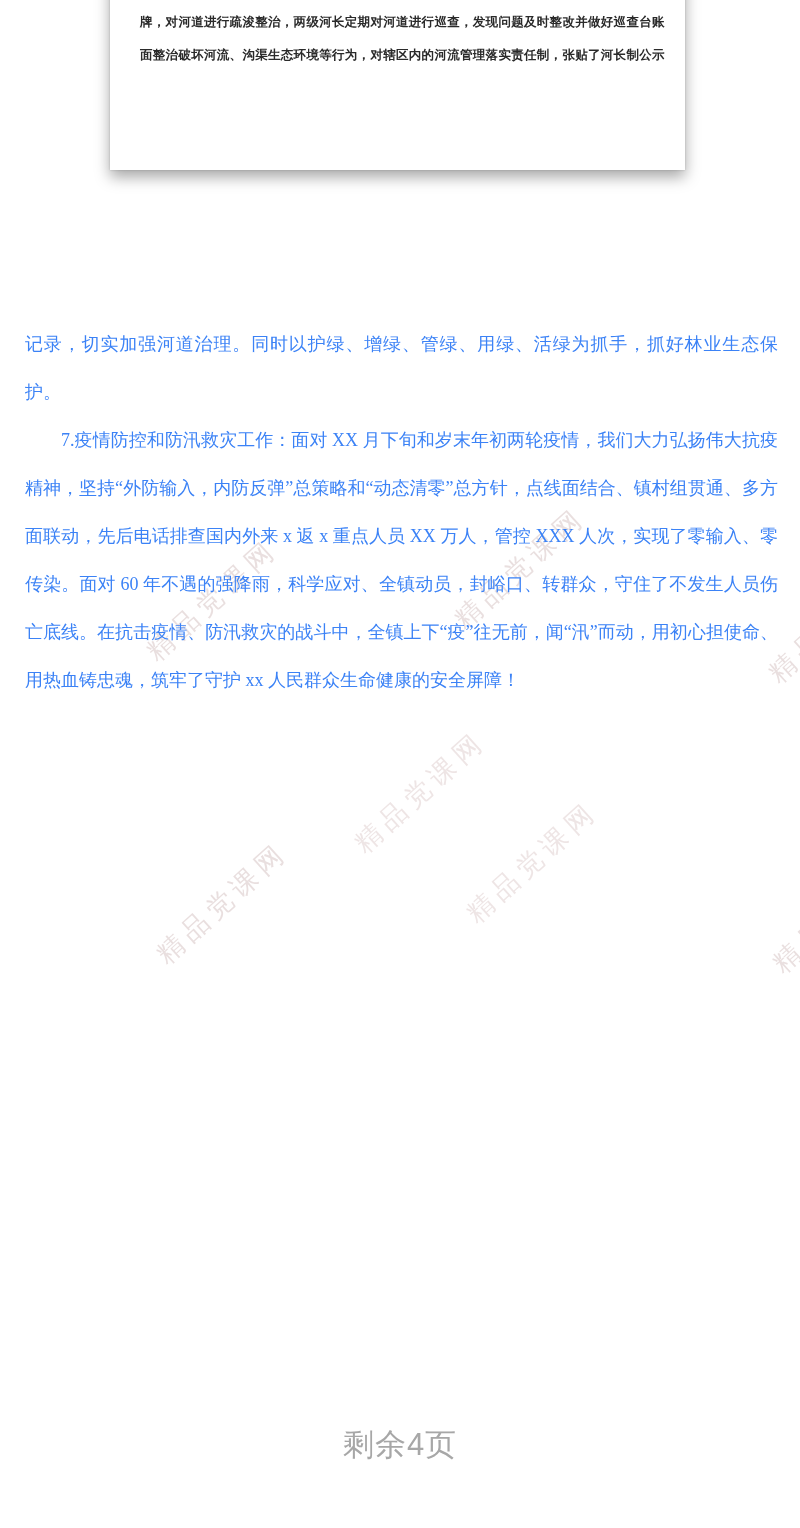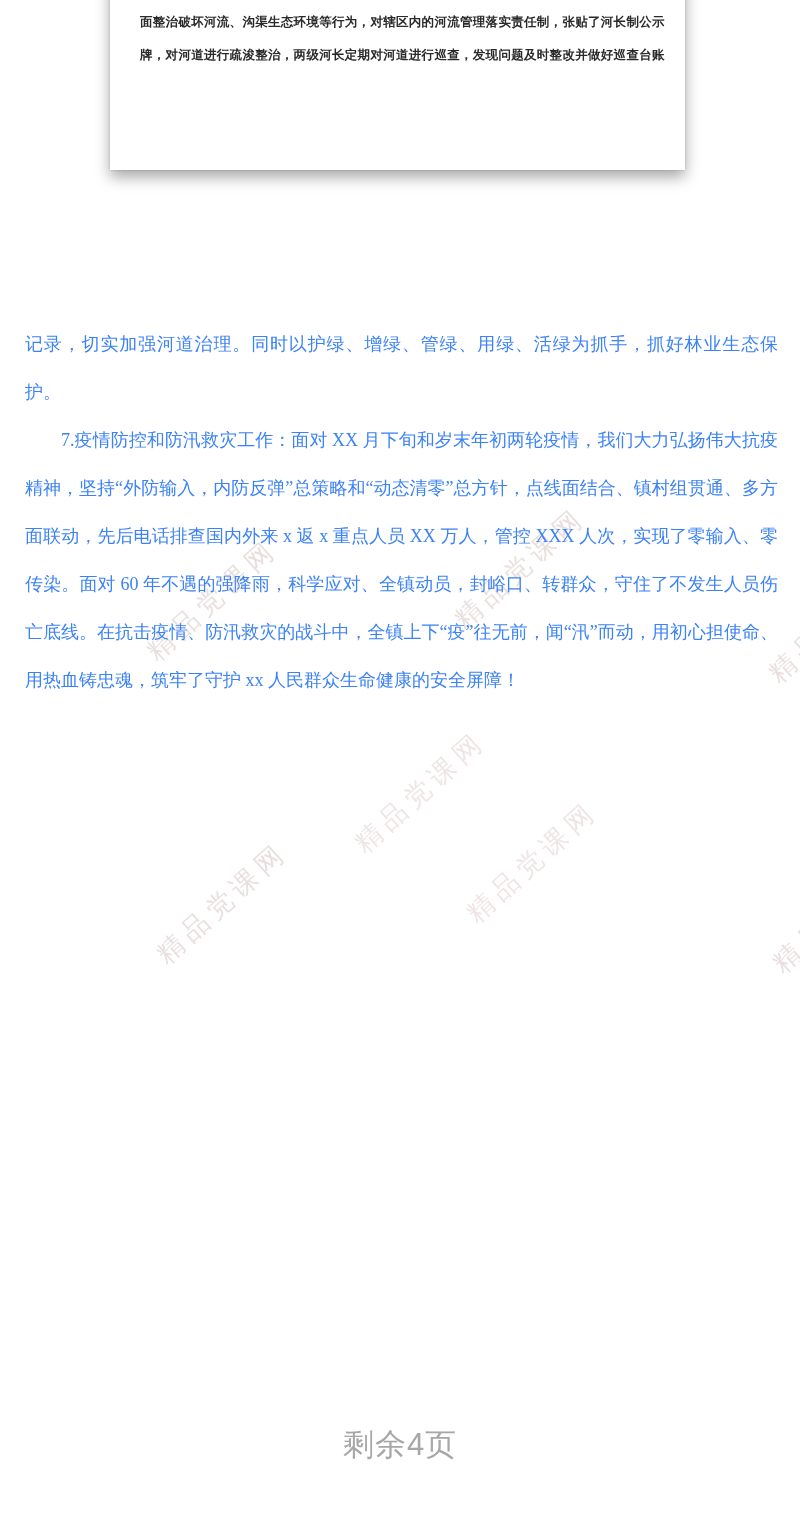--- a/index.html
+++ b/index.html
@@ -95,22 +95,22 @@
     z-index: 2;
     flex-direction: column;
   }
 </style>
 </head>
 <body>
 
 <div class="page">
 
   <div class="preview-card">
+    <p>牌，对河道进行疏浚整治，两级河长定期对河道进行巡查，发现问题及时整改并做好巡查台账</p>
     <p>面整治破坏河流、沟渠生态环境等行为，对辖区内的河流管理落实责任制，张贴了河长制公示</p>
-    <p>牌，对河道进行疏浚整治，两级河长定期对河道进行巡查，发现问题及时整改并做好巡查台账</p>
   </div>
 
   <div class="watermark-layer">
     <span class="watermark">精品党课网</span>
     <span class="watermark">精品党课网</span>
     <span class="watermark">精品党课网</span>
     <span class="watermark">精品党课网</span>
     <span class="watermark">精品党课网</span>
     <span class="watermark">精品党课网</span>
     <span class="watermark">精品党课网</span>

